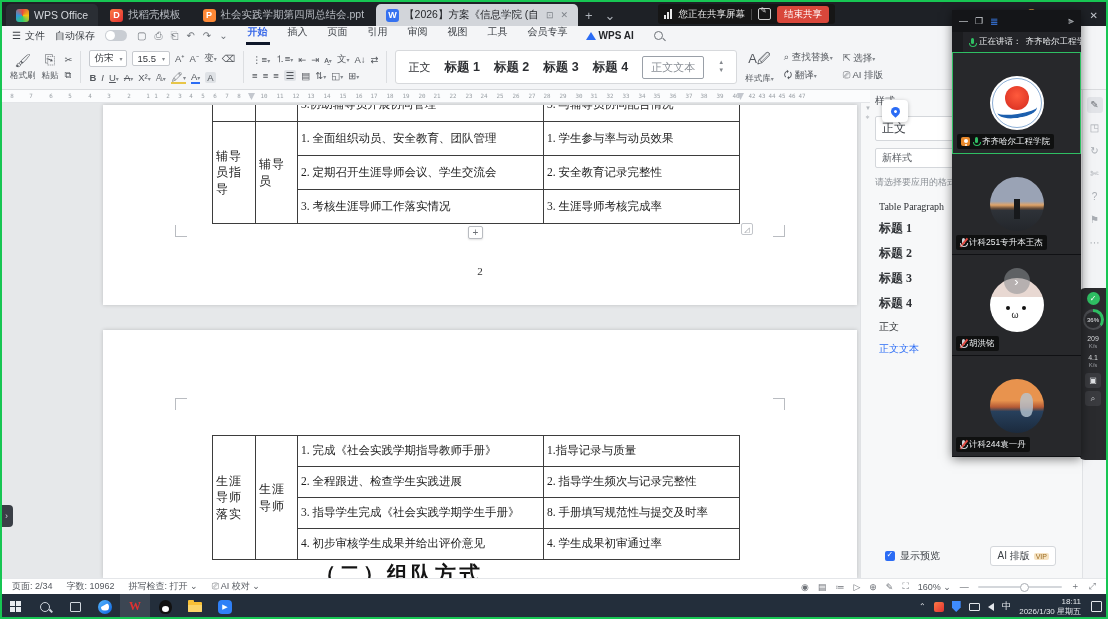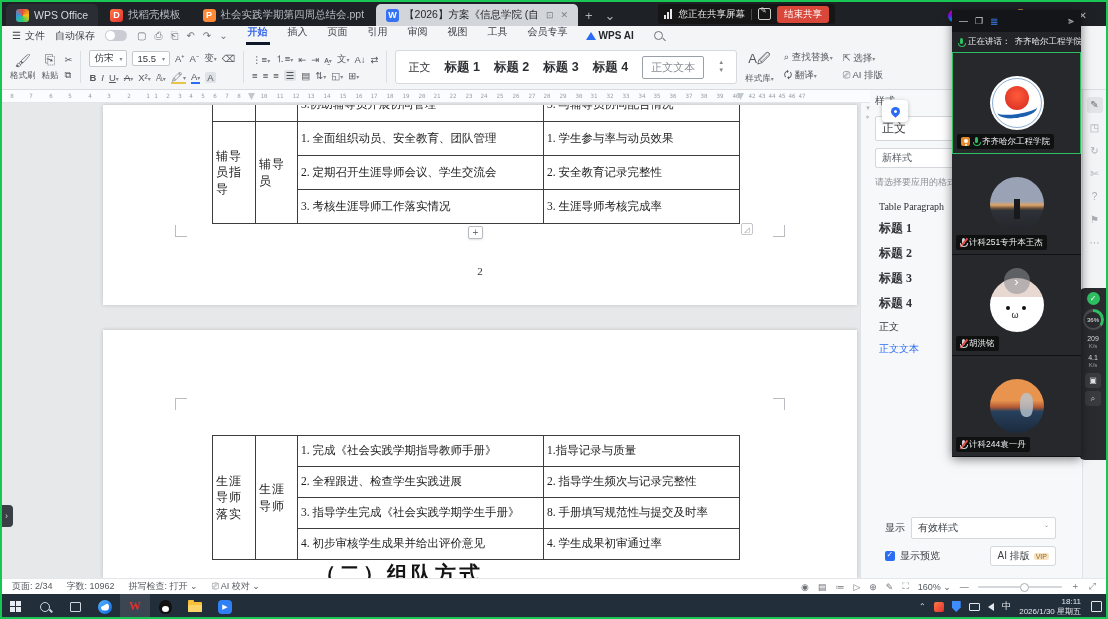--- a/index.html
+++ b/index.html
@@ -3,21 +3,21 @@
 <meta charset="utf-8">
 <style>
   * { margin:0; padding:0; box-sizing:border-box; }
   html,body { width:1108px; height:619px; background:#000; overflow:hidden;
               font-family:"Liberation Sans", sans-serif; }
   .screen { position:relative; width:1108px; height:619px; background:#000; overflow:hidden; }
   .share-border { position:absolute; inset:0; border:2px solid #17c653; z-index:60; pointer-events:none; }
 
   
   .tabbar { position:absolute; top:0; left:0; right:0; height:26px; background:#1e2126;
-            display:flex; align-items:flex-end; padding:3px 17px 0 6px; gap:2px; z-index:5; }
+            display:flex; align-items:flex-end; padding:3px 6px 0 6px; gap:2px; z-index:5; }
   .tab { display:flex; align-items:center; gap:5px; height:22px; padding:0 10px;
          border-radius:5px 5px 0 0; font-size:10.5px; color:#b9bdc4; max-width:230px; white-space:nowrap; }
   .tab.first { background:#2a2e34; color:#d6d9de; }
   .tab.active { background:#d2d5da; color:#26282c; }
   .tab .tico { width:13px; height:13px; border-radius:3px; display:flex; align-items:center; justify-content:center;
                font-size:9px; font-weight:bold; color:#fff; flex:0 0 auto; }
   .tico.wps  { background:conic-gradient(#e74c3c,#f1c40f,#2ecc71,#3498db,#e74c3c); }
   .tico.docer{ background:linear-gradient(135deg,#ff7a45,#e03131); }
   .tico.ppt  { background:#ff8936; }
   .tico.writer{ background:#3571f0; }
@@ -223,21 +223,21 @@
   .tray-notif { width:11px; height:11px; border:1.2px solid #e3e7eb; border-radius:1px; margin-left:2px; }
 
   
   .meetpanel { position:absolute; left:952px; top:10px; width:129px; height:447px; background:#1b1c1f;
                z-index:20; box-shadow:0 2px 10px rgba(0,0,0,.5); }
   .mp-titlebar { height:22px; background:#141518; display:flex; align-items:center; gap:7px; padding:0 7px; }
   .mp-min, .mp-max { color:#d4d7db; font-size:9px; }
   .mp-list { color:#3b82f6; font-size:10px; }
   .mp-layout { margin-left:auto; color:#cfd3d8; font-size:10px; }
   .mp-speaking { height:20px; background:#232428; display:flex; align-items:center; gap:4px; padding:5px 6px;
-                 color:#e6e8ea; font-size:8.5px; white-space:nowrap; overflow:hidden; }
+                 color:#e6e8ea; font-size:8.5px; white-space:nowrap; overflow:hidden;margin-left:11px; }
   .tiles { position:absolute; top:42px; left:0; right:0; bottom:0; display:flex; flex-direction:column; }
   .tile { flex:1; background:#27282b; border-bottom:1px solid #101114; position:relative;
           display:flex; align-items:center; justify-content:center; }
   .tile.speaking { border:1.5px solid #2fbf63; }
   .avatar { width:54px; height:54px; border-radius:50%; overflow:hidden; position:relative; }
   .av-logo { background:#fff; }
   .av-logo .sun { position:absolute; left:15px; top:10px; width:24px; height:24px; border-radius:50%;
                   background:radial-gradient(circle at 50% 40%, #ff5a3c, #d42a1e); }
   .av-logo .bird { position:absolute; left:7px; top:26px; width:40px; height:16px; border-radius:50%;
                    border-bottom:4px solid #1c5fae; transform:rotate(-8deg); }
@@ -600,27 +600,20 @@
       <div class="sp-tip">请选择要应用的格式</div>
       <div class="sp-item">Table Paragraph</div>
       <div class="sp-item b">标题 1</div>
       <div class="sp-item b">标题 2</div>
       <div class="sp-item b">标题 3</div>
       <div class="sp-item b">标题 4</div>
       <div class="sp-item">正文</div>
       <div class="sp-item sel">正文文本</div>
     </div>
     <div class="sp-bottom">
-      <div class="sp-showrow">
-        <span>显示</span>
-        <span class="sp-select">
-          <span>有效样式</span>
-            <span class="caret">⌄</span>
-        </span>
-      </div>
       <div class="sp-prevrow">
         <span class="chk"></span>
         <span>显示预览</span>
         <span class="ai-fmt">
           <span>AI 排版</span>
           <span class="vip">VIP</span>
         </span>
       </div>
     </div>
   </div>

